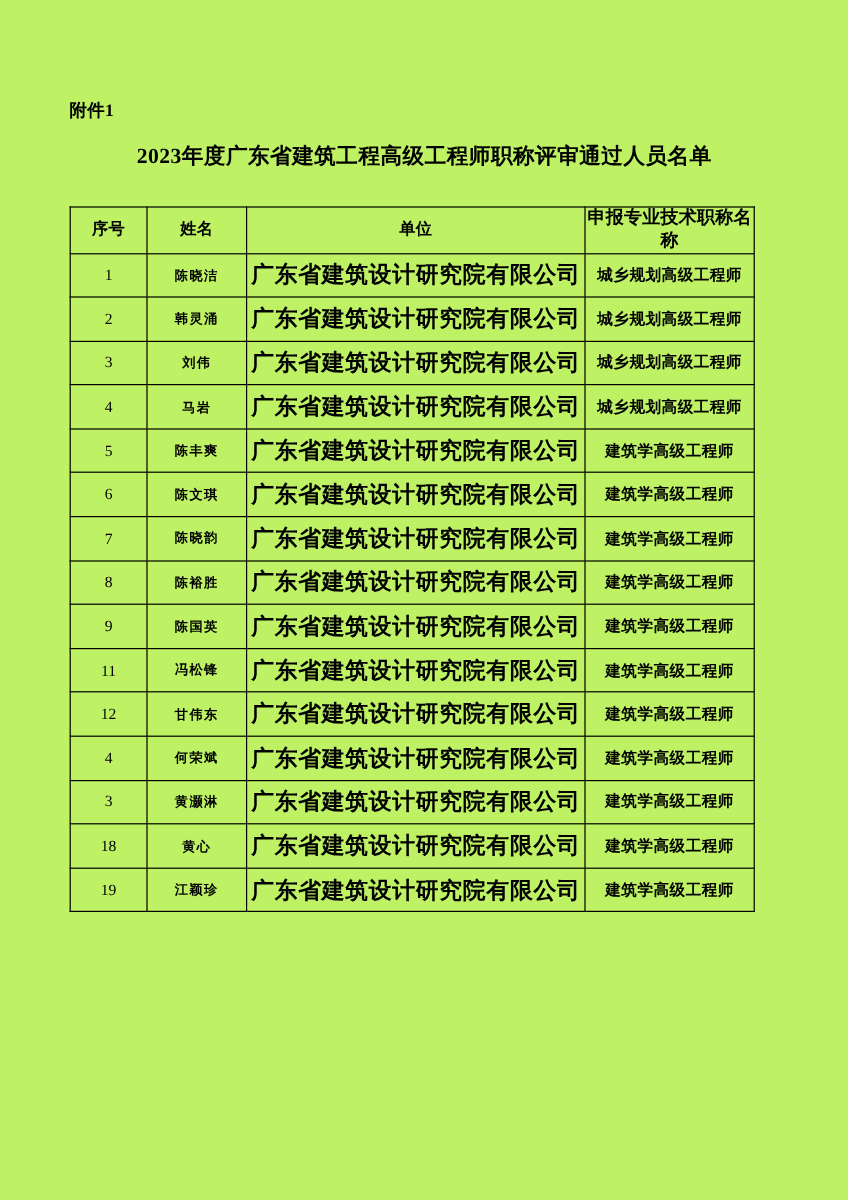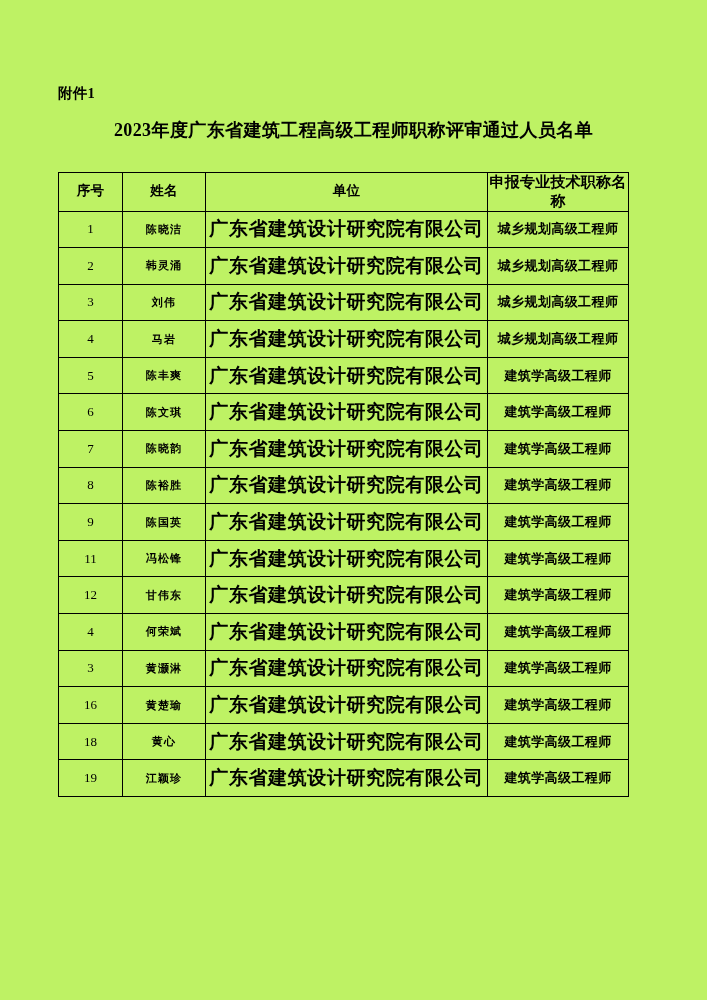--- a/index.html
+++ b/index.html
@@ -210,26 +210,20 @@
             <td class="col-unit">广东省建筑设计研究院有限公司</td>
             <td class="col-title">建筑学高级工程师</td>
           </tr>
           <tr>
             <td class="col-no">3</td>
             <td class="col-name">黄灏淋</td>
             <td class="col-unit">广东省建筑设计研究院有限公司</td>
             <td class="col-title">建筑学高级工程师</td>
           </tr>
           <tr>
-            <td class="col-no">16</td>
-            <td class="col-name">黄楚瑜</td>
-            <td class="col-unit">广东省建筑设计研究院有限公司</td>
-            <td class="col-title">建筑学高级工程师</td>
-          </tr>
-          <tr>
             <td class="col-no">18</td>
             <td class="col-name">黄心</td>
             <td class="col-unit">广东省建筑设计研究院有限公司</td>
             <td class="col-title">建筑学高级工程师</td>
           </tr>
           <tr>
             <td class="col-no">19</td>
             <td class="col-name">江颖珍</td>
             <td class="col-unit">广东省建筑设计研究院有限公司</td>
             <td class="col-title">建筑学高级工程师</td>

